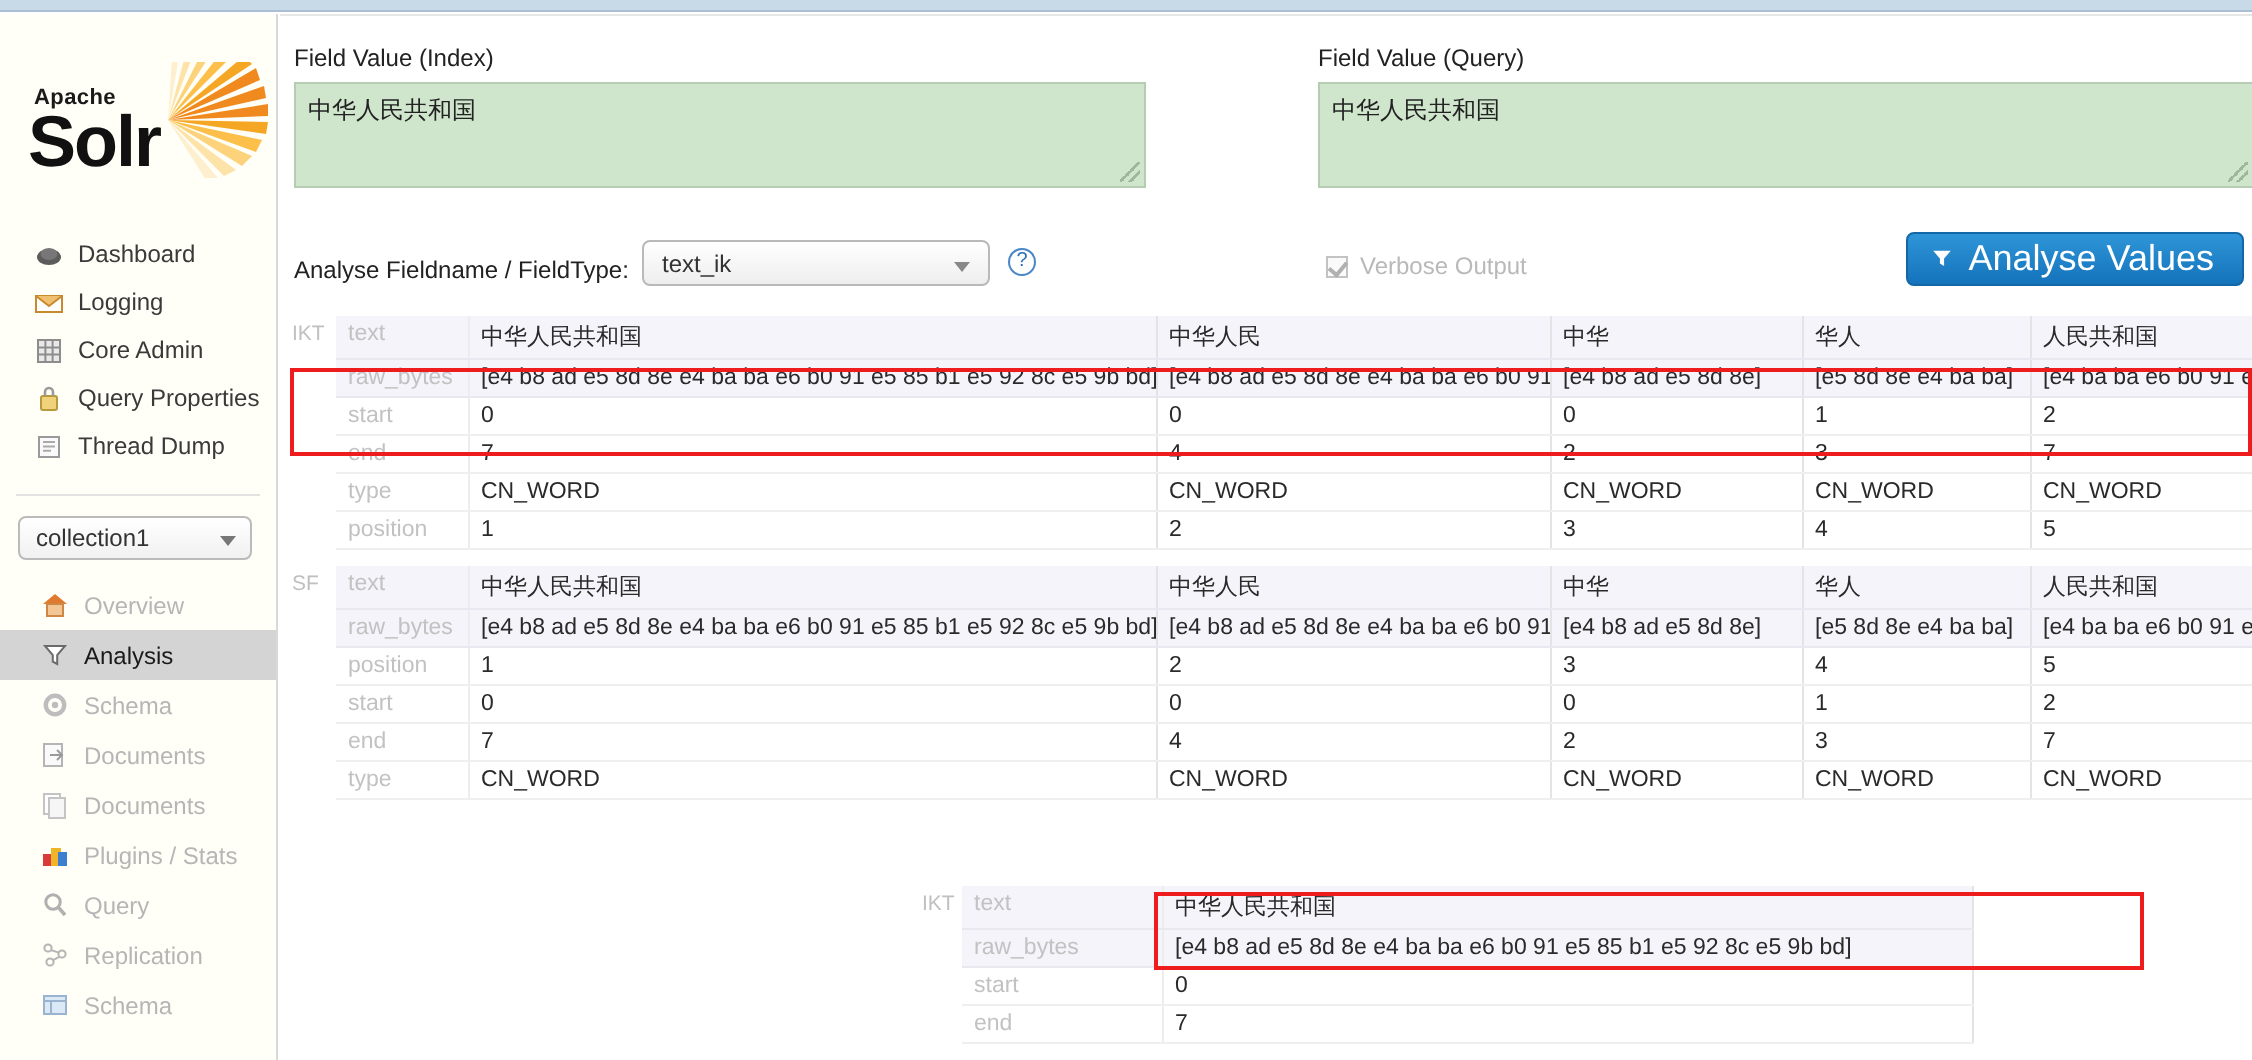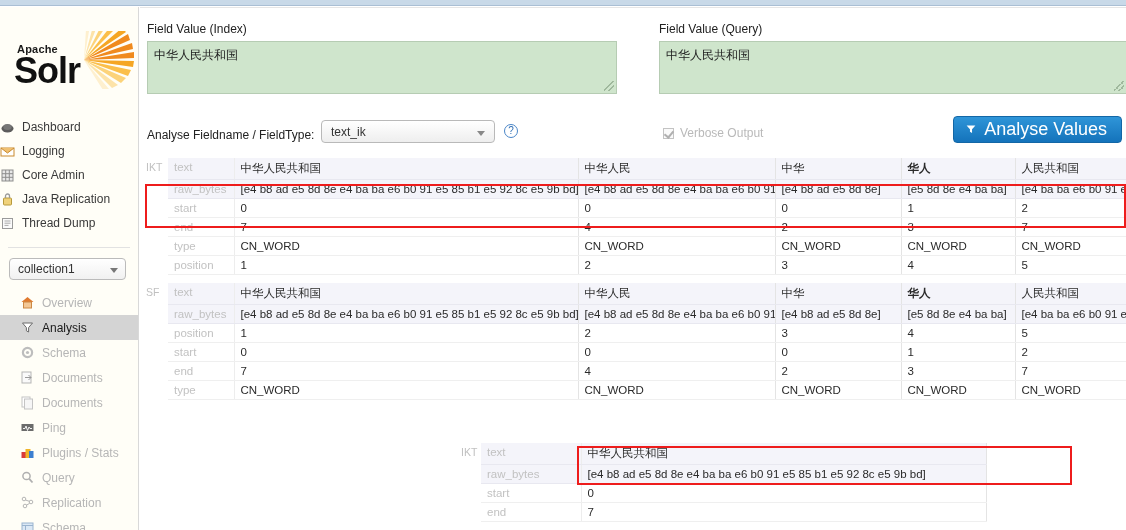--- a/index.html
+++ b/index.html
@@ -38,21 +38,21 @@
   .logo-solr {
     position: absolute; left: 4px; top: 36px;
     font-size: 36px; font-weight: bold; color: #111;
     letter-spacing: -1px; line-height: 1;
   }
   .logo-sun { position: absolute; left: 68px; top: 14px; }
 
   .nav-top { margin: 2px 0 0 0; padding: 0 0 6px 0; }
   .nav-item {
     display: flex; align-items: center;
-    height: 24px; padding-left: 0; gap: 7px;
+    height: 24px; padding-left: 17px; gap: 7px;
     font-size: 12px; color: #3a3a3a; cursor: pointer;
   }
   .nav-item .ico { width: 15px; height: 15px; flex: 0 0 15px; position: relative; }
 
   .divider {
     height: 1px; background: #e2e2e2; margin: 6px 8px 0 8px;
   }
 
   .core-select-wrap { padding: 10px 9px 6px 9px; }
   .core-select {
@@ -188,21 +188,21 @@
     border-right: 1px solid #ededed;
     border-bottom: 1px solid #f4f4f4;
   }
   td.cell { color: #2a2a2a; border-right: 1px solid #e4e4e4; }
   tr.hl td { background: #f4f4fa; border-bottom-color: #e8e8f0; }
   tr.hl td.tok-tag { background: #fff; }
 
   .col-a { width: 344px; }
   .col-b { width: 197px; }
   .col-c { width: 126px; }
-  .col-d { width: 114px; font-weight: bold; }
+  .col-d { width: 114px; }
   .col-e { width: 170px; }
 
   .redbox {
     position: absolute;
     border: 2px solid #ee1c1c;
     pointer-events: none;
   }
 
   
   .bottom-panel { position: absolute; left: 435px; top: 443px; }
@@ -284,21 +284,21 @@
         </span>
         <span>Core Admin</span>
       </div>
       <div class="nav-item">
         <span class="ico">
           <svg width="15" height="15" viewBox="0 0 15 15">
               <rect x="3.5" y="6" width="8" height="7" rx="1" fill="#f0d27a" stroke="#b89a3c"></rect>
               <path d="M5.5,6 V4 a2,2 0 0 1 4,0 V6" fill="none" stroke="#9a9a9a" stroke-width="1.3"></path>
             </svg>
         </span>
-        <span>Java Replication</span>
+        <span>Query Properties</span>
       </div>
       <div class="nav-item">
         <span class="ico">
           <svg width="15" height="15" viewBox="0 0 15 15">
               <rect x="2.5" y="2.5" width="10" height="10" fill="#fafafa" stroke="#9a9a9a"></rect>
               <path d="M4.5,5 H10.5 M4.5,7.2 H10.5 M4.5,9.4 H8.5" stroke="#aaa"></path>
             </svg>
         </span>
         <span>Thread Dump</span>
       </div>
@@ -354,29 +354,20 @@
           <svg width="15" height="15" viewBox="0 0 15 15">
               <rect x="2" y="2" width="8" height="10" fill="#fff" stroke="#c4c4c4"></rect>
               <rect x="4.5" y="4" width="8" height="10" fill="#f6f6f6" stroke="#c4c4c4"></rect>
             </svg>
         </span>
         <span>Documents</span>
       </div>
       <div class="nav-item">
         <span class="ico">
           <svg width="15" height="15" viewBox="0 0 15 15">
-              <rect x="1.5" y="4" width="12" height="7" fill="#6b6b6b"></rect>
-              <path d="M3,8.5 L5,8.5 L6,6 L7.5,10.5 L9,7 L10,8.5 L12,8.5" fill="none" stroke="#fff" stroke-width="0.9"></path>
-            </svg>
-        </span>
-        <span>Ping</span>
-      </div>
-      <div class="nav-item">
-        <span class="ico">
-          <svg width="15" height="15" viewBox="0 0 15 15">
               <rect x="1.5" y="7" width="5" height="6" fill="#d93b3b"></rect>
               <rect x="5.5" y="4" width="5" height="9" fill="#f0b429"></rect>
               <rect x="9" y="6" width="4.5" height="7" fill="#3c7fd0"></rect>
             </svg>
         </span>
         <span>Plugins / Stats</span>
       </div>
       <div class="nav-item">
         <span class="ico">
           <svg width="15" height="15" viewBox="0 0 15 15">
@@ -406,21 +397,21 @@
         </span>
         <span>Schema</span>
       </div>
     </div>
   </div>
 
   <div class="main">
 
     <div class="form-row">
 
-      <div class="fv-block" style="left:7px; width:470px;">
+      <div class="fv-block" style="left:7px; width:426px;">
         <div class="fv-label">Field Value (Index)</div>
         <div class="fv-area">
           <div class="val">中华人民共和国</div>
           <span class="resize-grip"></span>
         </div>
       </div>
 
       <div class="fv-block" style="left:519px; width:468px;">
         <div class="fv-label">Field Value (Query)</div>
         <div class="fv-area">

